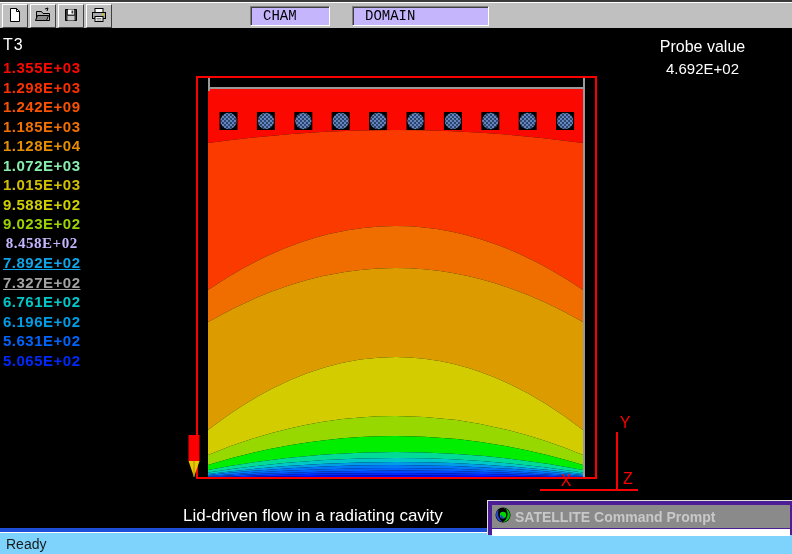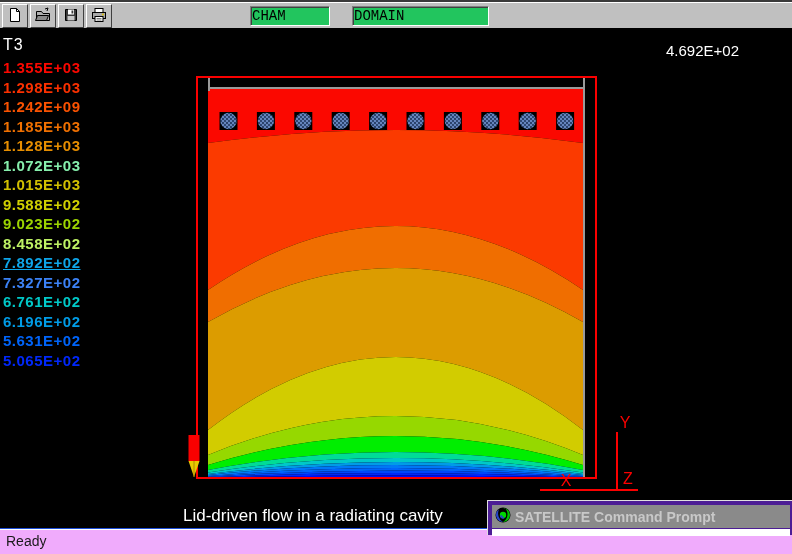--- a/index.html
+++ b/index.html
@@ -9,26 +9,26 @@
 
   
   .toolbar { position:absolute; left:0; top:0; width:792px; height:28px;
              background:#c0c0c0; border-top:2px solid #3a3a3a;
              box-shadow: inset 0 1px 0 #ffffff; }
   .tb-buttons { position:absolute; left:2px; top:2px; display:flex; gap:2px; }
   .tb-btn { width:26px; height:24px; background:#c0c0c0;
             border-top:1px solid #ffffff; border-left:1px solid #ffffff;
             border-right:1px solid #404040; border-bottom:1px solid #404040;
             display:flex; align-items:center; justify-content:center; padding:0; }
-  .field { position:absolute; top:4px; height:20px; background:#22c55e;
+  .field { position:absolute; top:4px; height:20px; background:#c4b5fd;
            border-top:1px solid #808080; border-left:1px solid #808080;
            border-bottom:1px solid #ffffff; border-right:1px solid #ffffff;
            box-shadow: inset 1px 1px 0 #404040;
            font-family:"Liberation Mono", monospace; font-size:14px;
-           padding-left:1px; color:#000; }
+           padding-left:12px; color:#000; }
   #field-cham { left:250px; width:80px; }
   #field-domain { left:352px; width:137px; }
 
   
   .viewport { position:absolute; left:0; top:28px; width:792px; height:500px;
               background:#000;padding-left:12px; }
 
   .legend { position:absolute; left:3px; top:8px; }
   .legend-title { color:#fff; font-size:16px; letter-spacing:1px; }
   .legend-rows { margin-top:4px; }
@@ -40,21 +40,21 @@
   .probe-label { font-size:16px; }
   .probe-value { font-size:15px; margin-top:4px; }
 
   .plot-svg { position:absolute; left:0; top:0; }
 
   .caption { position:absolute; left:183px; top:478px; color:#fff;
              font-size:17px; }
 
   
   .statusbar { position:absolute; left:0; top:528px; width:792px; height:26px;
-               background:#f0abfc; border-top:1px solid #1d4ed8;
+               background:#7dd3fc; border-top:4px solid #1d4ed8;
                box-shadow: inset 0 1px 0 #ffffff;
                font-size:14px; color:#1a1a1a; line-height:25px;
                padding-left:6px; }
 
   
   .cmd-window { position:absolute; left:487px; top:500px; width:305px; height:35px;
                 background:#4c1d95;
                 border-top:1px solid #dfdfdf; border-left:1px solid #dfdfdf; z-index:5; }
   .cmd-titlebar { position:absolute; left:4px; top:4px; right:2px; height:23px;
                   background:#8a8a8a; display:flex; align-items:center;
@@ -116,36 +116,37 @@
 
   <div class="viewport">
 
     <div class="legend">
       <div class="legend-title">T3</div>
       <div class="legend-rows" id="legend-rows">
           <div class="legend-row" style="color: rgb(251, 8, 0);">1.355E+03</div>
           <div class="legend-row" style="color: rgb(251, 48, 0);">1.298E+03</div>
           <div class="legend-row" style="color: rgb(250, 82, 0);">1.242E+09</div>
           <div class="legend-row" style="color: rgb(240, 112, 0);">1.185E+03</div>
-          <div class="legend-row" style="color: rgb(230, 142, 0);">1.128E+03</div>
+          <div class="legend-row" style="color: rgb(230, 142, 0);">1.128E+04</div>
           <div class="legend-row" style="color: #86efac;">1.072E+03</div>
           <div class="legend-row" style="color: rgb(210, 192, 0);">1.015E+03</div>
           <div class="legend-row" style="color: rgb(208, 208, 0);">9.588E+02</div>
           <div class="legend-row" style="color: rgb(156, 212, 0);">9.023E+02</div>
-          <div class="legend-row" style="color: #bef264;">8.458E+02</div>
+          <div class="legend-row" style="color: #c4b5fd; font-family: Liberation Serif, serif;">8.458E+02</div>
           <div class="legend-row" style="color: #0ea5e9; text-decoration: underline;">7.892E+02</div>
-          <div class="legend-row" style="color: #3b82f6;">7.327E+02</div>
+          <div class="legend-row" style="color: #a3a3a3; text-decoration: underline;">7.327E+02</div>
           <div class="legend-row" style="color: rgb(0, 200, 200);">6.761E+02</div>
           <div class="legend-row" style="color: rgb(0, 156, 230);">6.196E+02</div>
           <div class="legend-row" style="color: rgb(0, 100, 250);">5.631E+02</div>
           <div class="legend-row" style="color: rgb(0, 40, 250);">5.065E+02</div>
         </div>
     </div>
 
     <div class="probe-box">
+      <div class="probe-label">Probe value</div>
       <div class="probe-value">4.692E+02</div>
     </div>
 
     <svg class="plot-svg" id="plot" width="792" height="500" viewBox="0 0 792 500">
       <defs>
         <pattern id="speckle" patternUnits="userSpaceOnUse" width="4" height="4">
           <rect width="4" height="4" fill="#6484bc"></rect>
           <circle cx="1" cy="1" r="0.9" fill="#142a50"></circle>
           <circle cx="3" cy="3" r="0.9" fill="#0e2244"></circle>
         </pattern>

